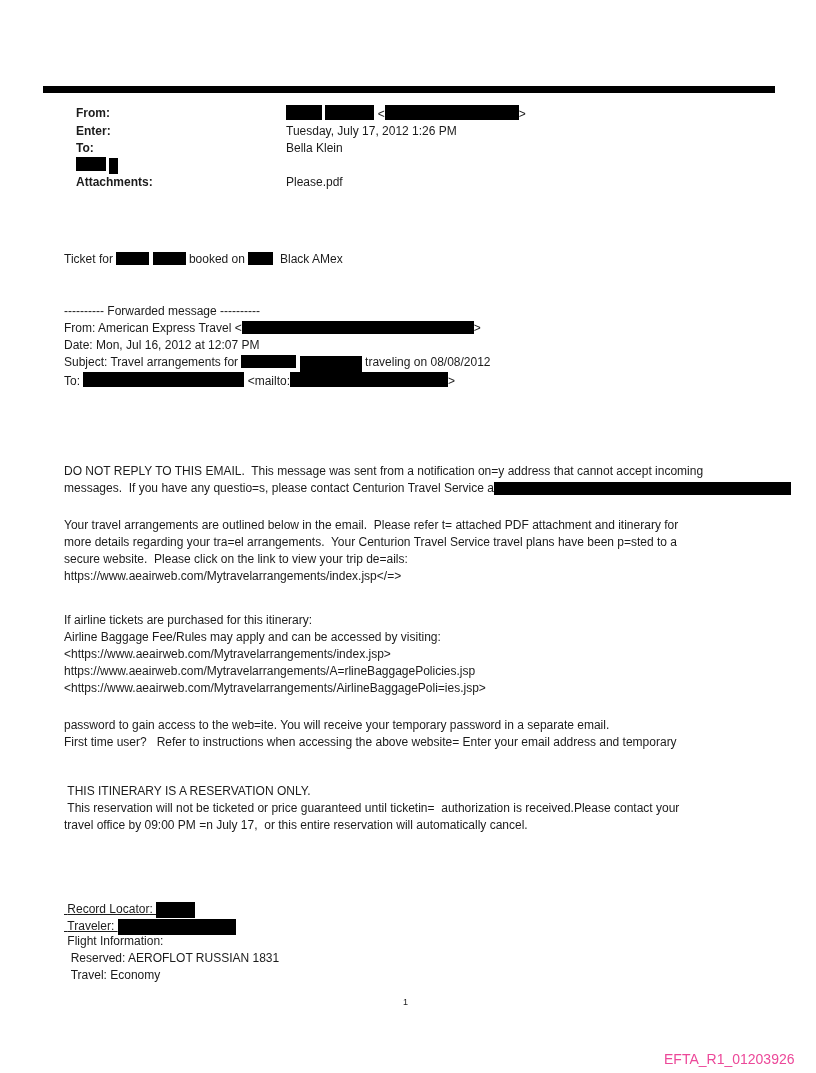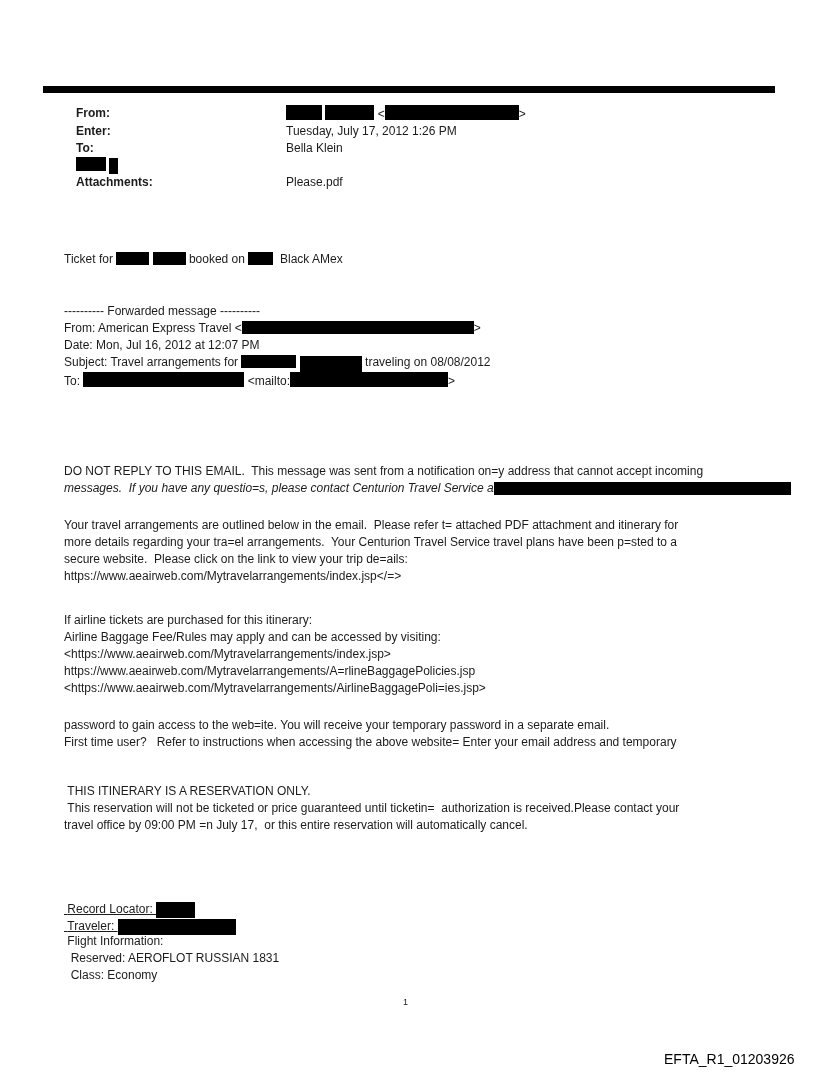--- a/index.html
+++ b/index.html
@@ -8,25 +8,25 @@
     font-family:"Liberation Sans","DejaVu Sans",sans-serif;
     font-size:12px; line-height:17px; color:#1b1b1b; overflow:hidden;
   }
   .top-rule { position:absolute; left:43px; top:86px; width:732px; height:7px; background:#000; }
   .hdr { position:absolute; left:48px; top:105px; }
   .hdr-row { display:flex; white-space:pre-wrap;margin-left:28px; }
   .hdr-label { width:210px; font-weight:bold; flex:0 0 auto; }
   .hdr-val { white-space:pre-wrap; }
   .blk { position:absolute; left:48px; white-space:pre-wrap;margin-left:16px; }
   .line { min-height:17px; }
-  .line.flex { display:flex; width:727px;font-style:italic; }
+  .line.flex { display:flex; width:727px; }
   .redact { display:inline-block; background:#000; height:13px; vertical-align:-2px; }
   .redact.fill { flex:1 1 auto; align-self:center; height:13px; }
   .page-num { position:absolute; left:403px; top:996px; font-size:9px; line-height:12px; }
-  .bates { position:absolute; left:664px; top:1051px; font-size:14px; line-height:16px; color:#000000; }
+  .bates { position:absolute; left:664px; top:1051px; font-size:14px; line-height:16px; color:#ec4899; }
 </style>
 </head>
 <body>
 
 <div class="page">
   <div class="top-rule"></div>
   <div class="hdr" id="header-fields">
       <div class="hdr-row"><span class="hdr-label">From:</span><span class="hdr-val"><span class="redact" style="width: 36px; height: 15px; vertical-align: -2px;"></span><span class="run"> </span><span class="redact" style="width: 49px; height: 15px; vertical-align: -2px;"></span><span class="run"> &lt;</span><span class="redact" style="width: 134px; height: 15px; vertical-align: -2px;"></span><span class="run">&gt;</span></span></div>
       <div class="hdr-row"><span class="hdr-label">Enter:</span><span class="hdr-val"><span class="run">Tuesday, July 17, 2012 1:26 PM</span></span></div>
       <div class="hdr-row"><span class="hdr-label">To:</span><span class="hdr-val"><span class="run">Bella Klein</span></span></div>
@@ -35,17 +35,17 @@
     </div>
   <div id="body-blocks">
       <div class="blk" style="top: 251px;"><div class="line"><span class="run">Ticket for </span><span class="redact" style="width: 33px; height: 13px; vertical-align: -2px;"></span><span class="run"> </span><span class="redact" style="width: 33px; height: 13px; vertical-align: -2px;"></span><span class="run"> booked on </span><span class="redact" style="width: 25px; height: 13px; vertical-align: -2px;"></span><span class="run">  Black AMex</span></div></div>
       <div class="blk" style="top: 303px;"><div class="line"><span class="run">---------- Forwarded message ----------</span></div><div class="line"><span class="run">From: American Express Travel &lt;</span><span class="redact" style="width: 232px; height: 13px; vertical-align: -2px;"></span><span class="run">&gt;</span></div><div class="line"><span class="run">Date: Mon, Jul 16, 2012 at 12:07 PM</span></div><div class="line"><span class="run">Subject: Travel arrangements for </span><span class="redact" style="width: 55px; height: 13px; vertical-align: -2px;"></span><span class="run"> </span><span class="redact" style="width: 62px; height: 16px; vertical-align: -6px;"></span><span class="run"> traveling on 08/08/2012</span></div><div class="line"><span class="run">To: </span><span class="redact" style="width: 161px; height: 15px; vertical-align: -2px;"></span><span class="run"> &lt;mailto:</span><span class="redact" style="width: 158px; height: 15px; vertical-align: -2px;"></span><span class="run">&gt;</span></div></div>
       <div class="blk" style="top: 463px;"><div class="line"><span class="run">DO NOT REPLY TO THIS EMAIL.  This message was sent from a notification on=y address that cannot accept incoming</span></div><div class="line flex"><span class="run">messages.  If you have any questio=s, please contact Centurion Travel Service a</span><span class="redact fill"></span></div></div>
       <div class="blk" style="top: 517px;"><div class="line"><span class="run">Your travel arrangements are outlined below in the email.  Please refer t= attached PDF attachment and itinerary for</span></div><div class="line"><span class="run">more details regarding your tra=el arrangements.  Your Centurion Travel Service travel plans have been p=sted to a</span></div><div class="line"><span class="run">secure website.  Please click on the link to view your trip de=ails:</span></div><div class="line"><span class="run">https://www.aeairweb.com/Mytravelarrangements/index.jsp&lt;/=&gt;</span></div></div>
       <div class="blk" style="top: 612px;"><div class="line"><span class="run">If airline tickets are purchased for this itinerary:</span></div><div class="line"><span class="run">Airline Baggage Fee/Rules may apply and can be accessed by visiting:</span></div><div class="line"><span class="run">&lt;https://www.aeairweb.com/Mytravelarrangements/index.jsp&gt;</span></div><div class="line"><span class="run">https://www.aeairweb.com/Mytravelarrangements/A=rlineBaggagePolicies.jsp</span></div><div class="line"><span class="run">&lt;https://www.aeairweb.com/Mytravelarrangements/AirlineBaggagePoli=ies.jsp&gt;</span></div></div>
       <div class="blk" style="top: 717px;"><div class="line"><span class="run">password to gain access to the web=ite. You will receive your temporary password in a separate email.</span></div><div class="line"><span class="run">First time user?   Refer to instructions when accessing the above website= Enter your email address and temporary</span></div></div>
       <div class="blk" style="top: 783px;"><div class="line"><span class="run"> THIS ITINERARY IS A RESERVATION ONLY.</span></div><div class="line"><span class="run"> This reservation will not be ticketed or price guaranteed until ticketin=  authorization is received.Please contact your</span></div><div class="line"><span class="run">travel office by 09:00 PM =n July 17,  or this entire reservation will automatically cancel.</span></div></div>
       <div class="blk" style="top: 901px; text-decoration: underline;"><div class="line"><span class="run"> Record Locator: </span><span class="redact" style="width: 39px; height: 16px; vertical-align: -5px;"></span></div><div class="line"><span class="run"> Traveler: </span><span class="redact" style="width: 118px; height: 16px; vertical-align: -5px;"></span></div></div>
-      <div class="blk" style="top: 933px;"><div class="line"><span class="run"> Flight Information:</span></div><div class="line"><span class="run">  Reserved: AEROFLOT RUSSIAN 1831</span></div><div class="line"><span class="run">  Class: Economy</span></div></div>
+      <div class="blk" style="top: 933px;"><div class="line"><span class="run"> Flight Information:</span></div><div class="line"><span class="run">  Reserved: AEROFLOT RUSSIAN 1831</span></div><div class="line"><span class="run">  Travel: Economy</span></div></div>
     </div>
   <div class="page-num">1</div>
   <div class="bates">EFTA_R1_01203926</div>
 </div>
 
 </body></html>

